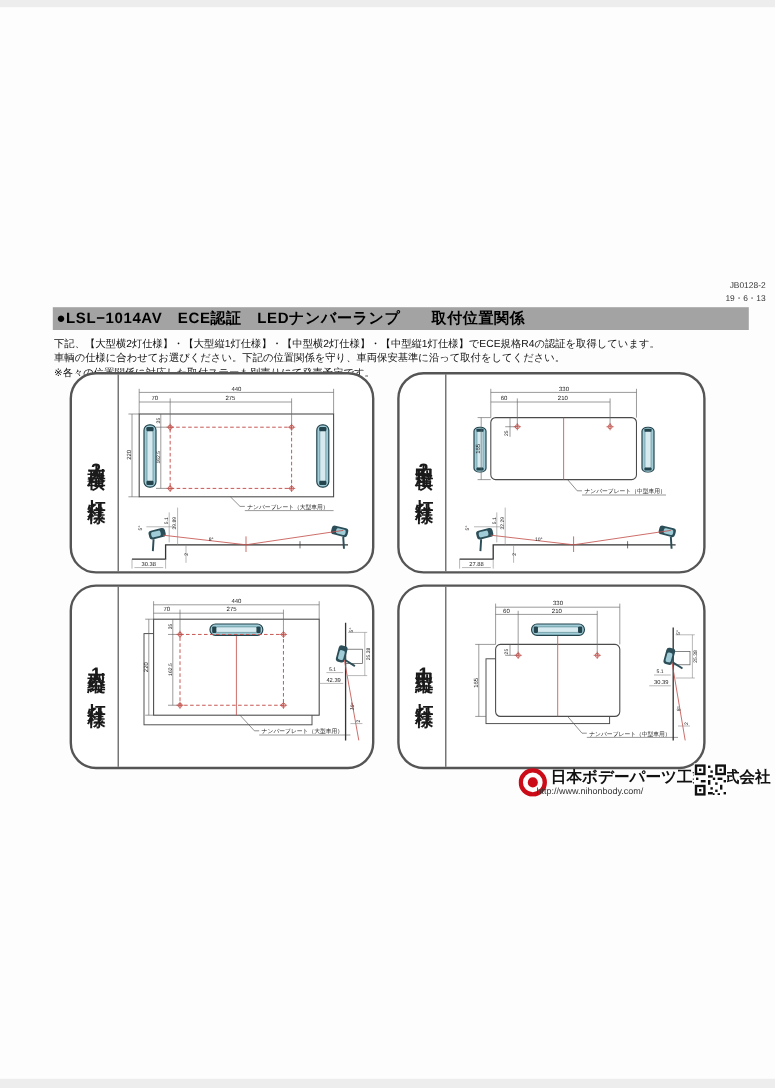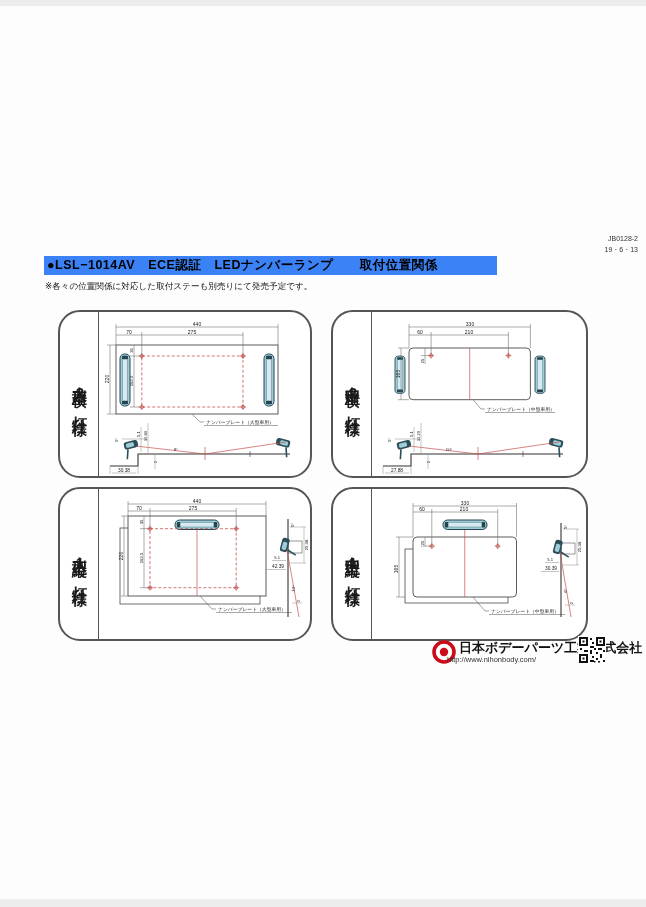--- a/index.html
+++ b/index.html
@@ -1,20 +1,20 @@
 <!DOCTYPE html>
 <html><head>
 <meta charset="utf-8">
 <style>
   html,body{margin:0;padding:0}
   body{width:646px;height:907px;background:#f3f3f3;font-family:"Liberation Sans","DejaVu Sans",sans-serif}
   #page{position:relative;width:646px;height:907px;background:#fdfdfd;overflow:hidden}
   .band{position:absolute;left:0;width:100%;background:#ededed}
   .docinfo{position:absolute;right:8px;top:234px;font-size:7px;line-height:1.5;color:#333;text-align:right}
-  .title-bar{position:absolute;left:44px;top:256px;width:453px;height:19px;background:#3b82f6;color:#000;
+  .title-bar{position:absolute;left:44px;top:256px;width:580px;height:19px;background:#a3a3a3;color:#000;
              font-weight:bold;font-size:12.5px;line-height:19px;padding-left:3px;letter-spacing:.5px;box-sizing:border-box;white-space:nowrap}
   .intro{position:absolute;left:45px;top:280px;width:575px;font-size:8.6px;line-height:1.42;color:#111}
   .panel{position:absolute;border:2px solid #555;border-radius:22px;background:#fff;box-sizing:border-box}
   .strip{position:absolute;left:0;top:0;bottom:0;width:38px;border-right:1.5px solid #555;
          display:flex;align-items:center;justify-content:center}
   .vlabel{writing-mode:vertical-rl;text-orientation:upright;font-size:15px;font-weight:600;letter-spacing:3px;color:#1a1a1a}
   .drawing{position:absolute;left:40px;top:2px}
   svg{font-family:"Liberation Sans","DejaVu Sans",sans-serif}
   .logo{position:absolute;left:432px;top:640px}
   .company{position:absolute;left:459px;top:639px;font-size:13px;font-weight:bold;color:#111}
@@ -56,20 +56,22 @@
   </svg>
 
   <div class="docinfo">
     <div>JB0128-2</div>
     <div>19・6・13</div>
   </div>
 
   <div class="title-bar">●LSL−1014AV　ECE認証　LEDナンバーランプ　　取付位置関係</div>
 
   <div class="intro">
+    <div>下記、【大型横2灯仕様】・【大型縦1灯仕様】・【中型横2灯仕様】・【中型縦1灯仕様】でECE規格R4の認証を取得しています。</div>
+    <div>車輌の仕様に合わせてお選びください。下記の位置関係を守り、車両保安基準に沿って取付をしてください。</div>
     <div>※各々の位置関係に対応した取付ステーも別売りにて発売予定です。</div>
   </div>
 
   <div class="panel" style="left:58px;top:310px;width:254px;height:168px">
     <div class="strip">
       <div class="vlabel">大型横2灯仕様</div>
     </div>
     <svg class="drawing" width="210" height="160" viewBox="0 0 210 160">
       <rect x="16" y="31" width="162" height="69" fill="#fff" stroke="#4b4b4b" stroke-width="0.9"></rect>
       <use href="#vlamp" x="20" y="40"></use>

